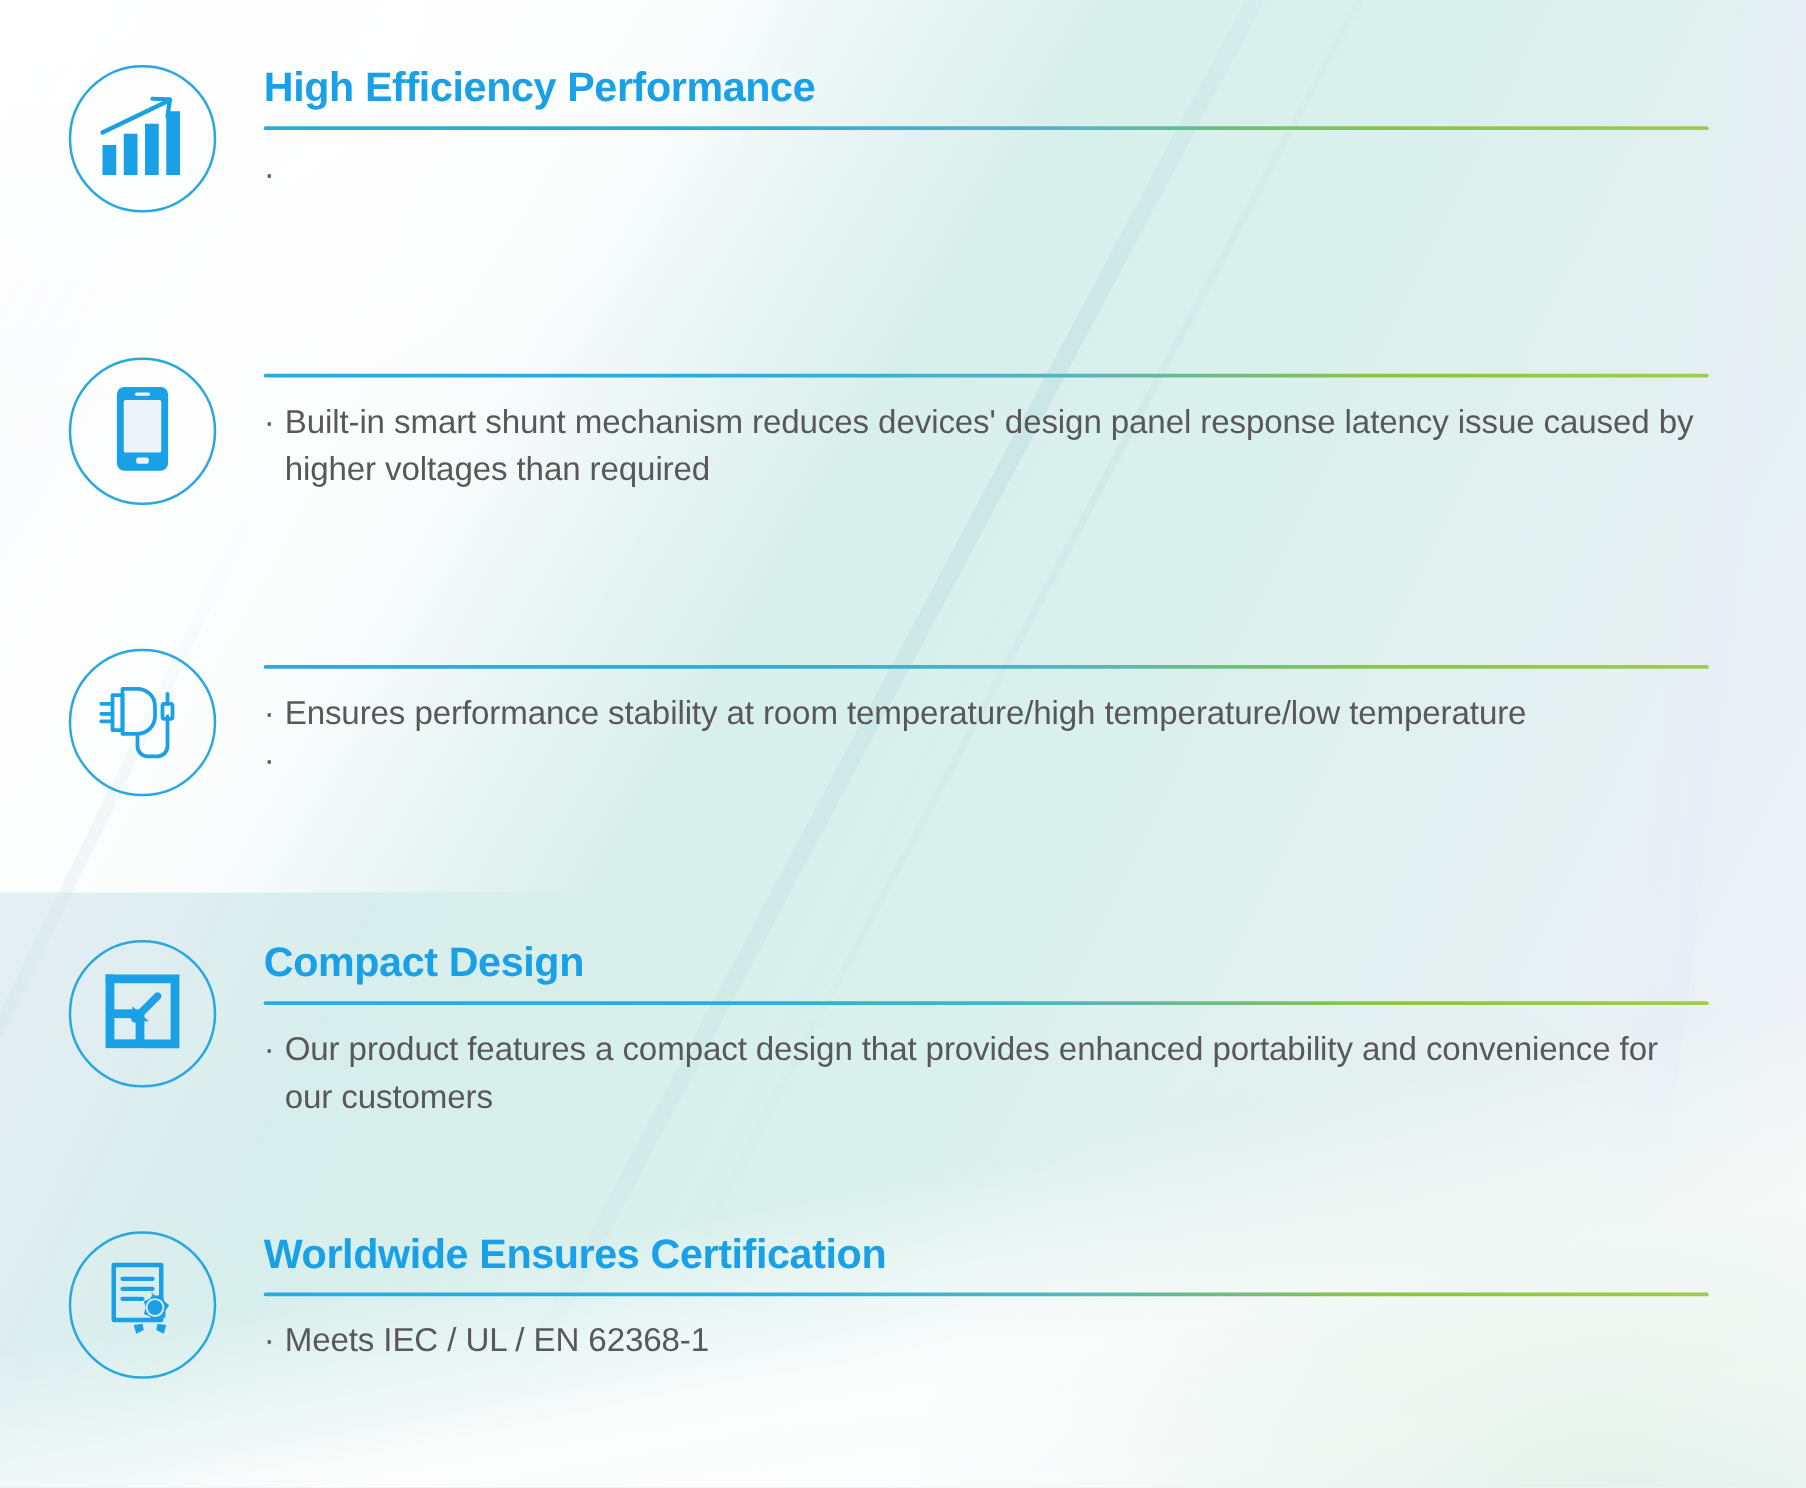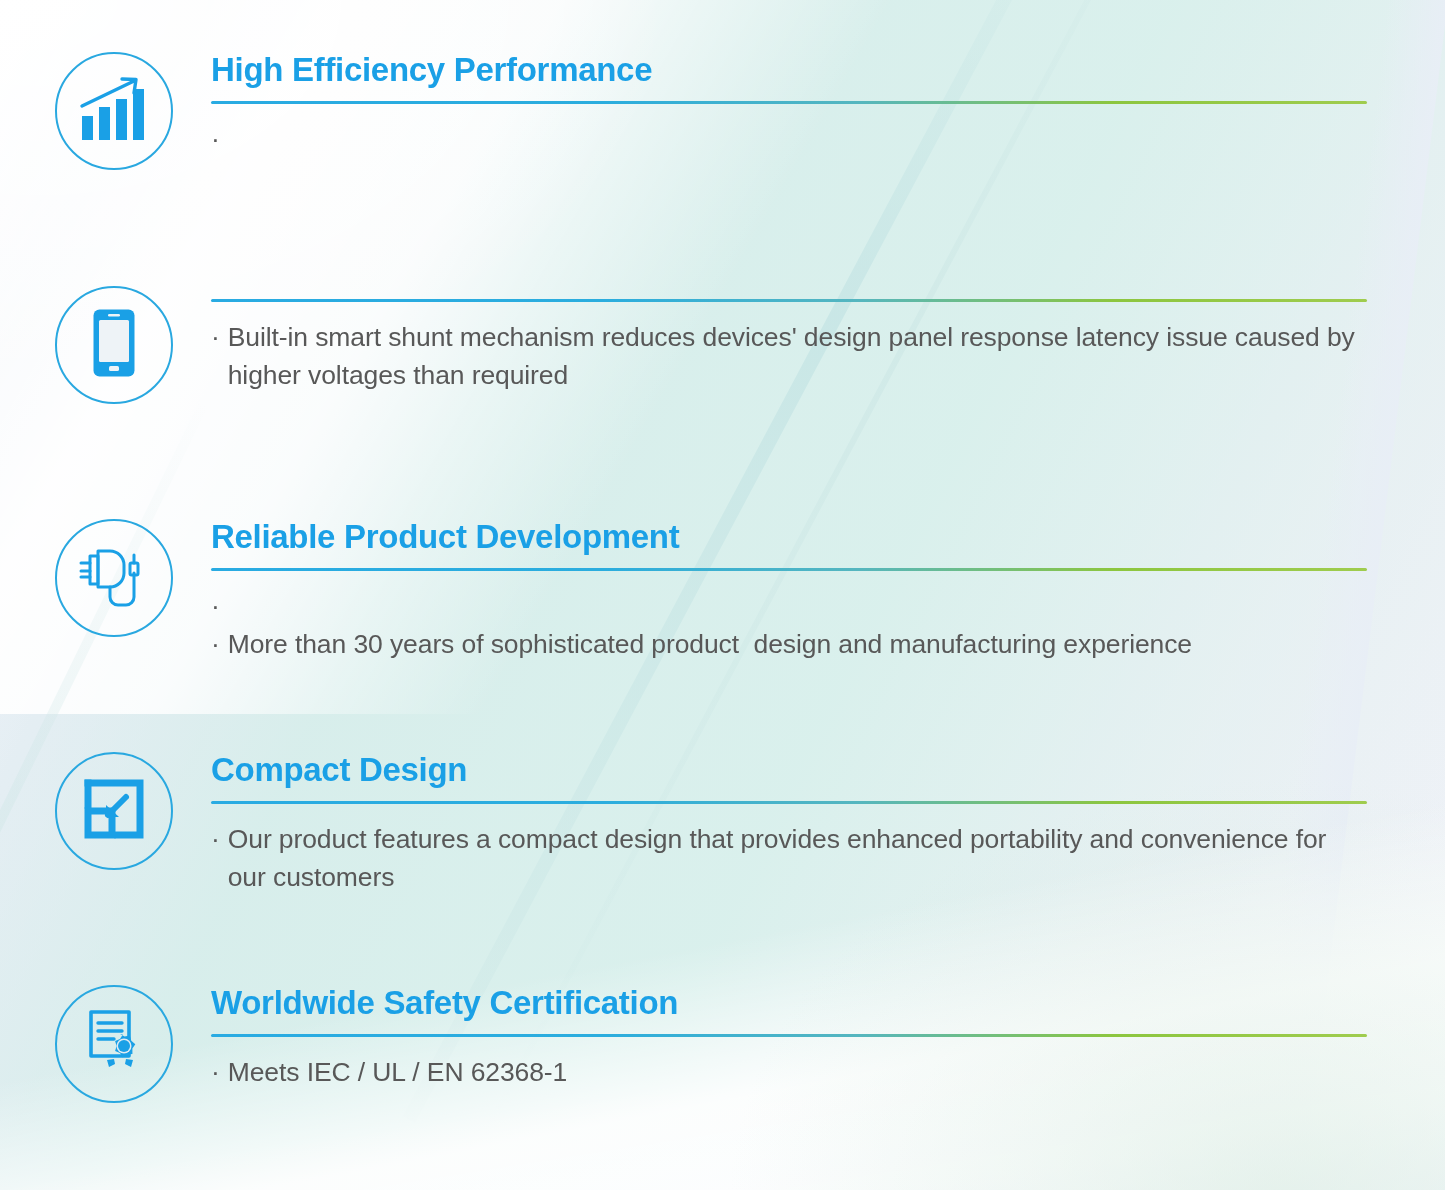--- a/index.html
+++ b/index.html
@@ -301,29 +301,28 @@
           <path d="M24 8 h12 a14 14 0 0 1 14 14 v8 a14 14 0 0 1 -14 14 h-12 z"></path>
           <rect x="16" y="13" width="8" height="28"></rect>
           <path d="M7 20 h9 M7 28 h9 M7 34 h9"></path>
           <path d="M36 44 v10 a8 8 0 0 0 8 8 h8 a8 8 0 0 0 8 -8 v-24"></path>
           <rect x="56" y="20" width="8" height="12" rx="1.5"></rect>
           <path d="M60 12 v8"></path>
         </svg>
       </span>
     </div>
     <div class="feature-body">
-      <div class="feature-title">Reliable Product Development</div>
-      <div class="feature-rule"></div>
-      <div class="bullets">
-        <div class="bullet">
-          <span class="bullet-dot">·</span>
-        </div>
-        <div class="bullet">
-          <span class="bullet-dot">·</span>
-          <span class="bullet-text">More than 30 years of sophisticated product  design and manufacturing experience</span>
+      <div class="feature-rule"></div>
+      <div class="bullets">
+        <div class="bullet">
+          <span class="bullet-dot">·</span>
+          <span class="bullet-text">Ensures performance stability at room temperature/high temperature/low temperature</span>
+        </div>
+        <div class="bullet">
+          <span class="bullet-dot">·</span>
         </div>
       </div>
     </div>
   </div>
 
   <div class="feature" id="feature-3">
     <div class="icon-badge">
       <span>
         <svg width="64" height="64" viewBox="0 0 64 64" fill="none">
           <path d="M6 6 h52 v52 h-22" stroke="#1aa0e6" stroke-width="7" stroke-linecap="square" fill="none"></path>
@@ -354,21 +353,21 @@
           <path d="M17 15 h24 M17 23 h24 M17 31 h16" stroke="#1aa0e6" stroke-width="3.4" stroke-linecap="round"></path>
           <path d="M34 56 l-6 3 l-2 -7 l7 -1 z" fill="#1aa0e6"></path>
           <path d="M44 56 l6 3 l2 -7 l-7 -1 z" fill="#1aa0e6"></path>
           <path d="M39 26 l4.6 2.6 l5.2 -1 l1.5 5.1 l4 3.5 l-2.9 4.4 l0 5.3 l-5.3 0.6 l-4.3 3.1 l-2.8 -4.5 l-4.9 -2 l1.5 -5.1 l-1.5 -5.1 l4.9 -2 l2.8 -4.5 z" fill="#1aa0e6"></path>
           <circle cx="43" cy="38" r="7.5" fill="#dfeaf2"></circle>
           <circle cx="43" cy="38" r="6" fill="#1aa0e6"></circle>
         </svg>
       </span>
     </div>
     <div class="feature-body">
-      <div class="feature-title">Worldwide Safety Certification</div>
+      <div class="feature-title">Worldwide Ensures Certification</div>
       <div class="feature-rule"></div>
       <div class="bullets">
         <div class="bullet">
           <span class="bullet-dot">·</span>
           <span class="bullet-text">Meets IEC / UL / EN 62368-1</span>
         </div>
       </div>
     </div>
   </div>
 

